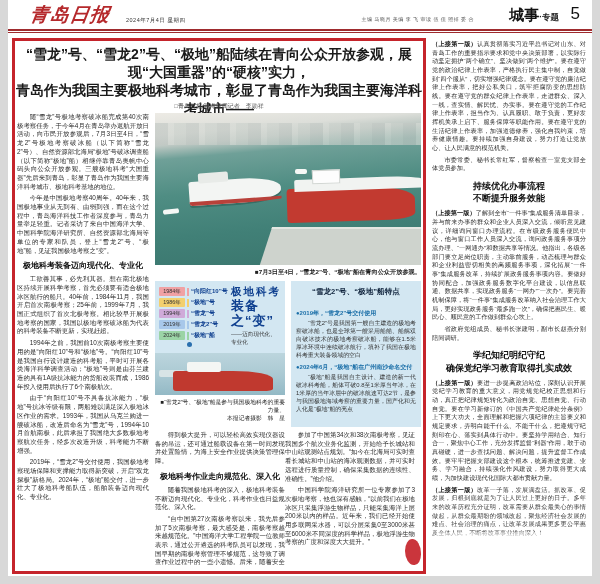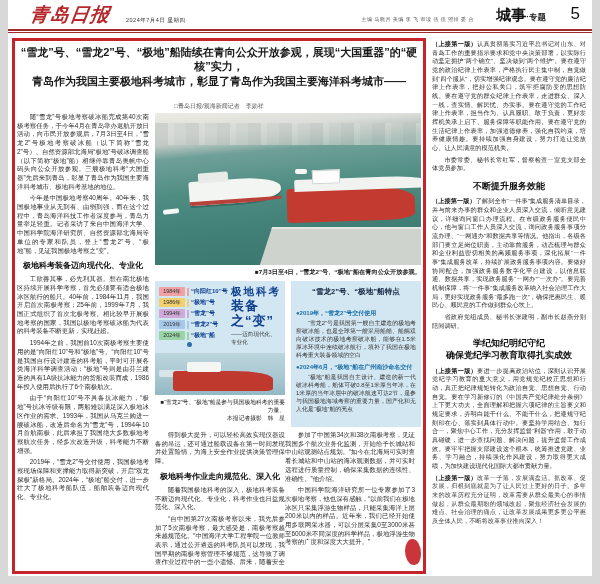--- a/index.html
+++ b/index.html
@@ -7,31 +7,31 @@
        font-family:"Liberation Sans","DejaVu Sans",sans-serif;color:#222;}
   .page{position:absolute;left:8px;top:0;width:584px;height:576px;background:#ffffff;}
 
   
   .masthead{position:absolute;left:0;top:0;width:100%;height:30px;}
   .logo{position:absolute;left:22px;top:2px;font-family:"DejaVu Serif",serif;
         font-style:italic;font-weight:bold;font-size:19px;color:#b5292c;
         transform:skewX(-8deg);letter-spacing:1px;}
   .date{position:absolute;left:118px;top:17px;font-size:5.5px;color:#333;letter-spacing:.5px;}
   .meta{position:absolute;right:118px;top:16px;font-size:5px;color:#555;letter-spacing:.5px;}
-  .section{position:absolute;right:46px;top:6px;font-size:15px;font-weight:bold;color:#111;margin-left:12px;}
+  .section{position:absolute;right:33px;top:6px;font-size:15px;font-weight:bold;color:#111;margin-left:12px;}
   .section .sub{font-size:8.5px;font-weight:bold;color:#222;}
   .pagenum{position:absolute;right:12px;top:4px;font-size:17px;color:#111;}
   .rule{position:absolute;left:0;top:29px;width:100%;height:4px;
         background:linear-gradient(#9f2b2e 0,#9f2b2e 2px,transparent 2px,transparent 3px,#9f2b2e 3px,#9f2b2e 4px);}
 
   
   .article{position:absolute;left:4px;top:38px;width:408px;height:530px;
            border:3px solid #c5242b;background:#fff;}
   .intro{position:absolute;left:0;top:4px;width:100%;text-align:center;
-         font-size:11px;font-weight:bold;color:#1a1a1a;line-height:1.3;}
+         font-size:14px;font-weight:bold;color:#1a1a1a;line-height:1.3;}
   .headline{position:absolute;left:0;top:26px;width:100%;text-align:center;
             font-family:"DejaVu Serif",serif;font-weight:bold;font-size:27px;
             letter-spacing:1px;color:#0d0d0d;}
   .byline{position:absolute;left:0;top:61px;width:100%;text-align:center;
           font-size:6px;color:#555;}
   .article-body{position:absolute;left:2px;top:72px;width:404px;bottom:4px;
                 display:flex;gap:6px;}
   .col-left{width:132px;height:100%;overflow:hidden;}
   .para{margin:0 0 3px 0;font-size:6.4px;line-height:1.36;text-align:justify;
         text-indent:2em;color:#2b2b2b;}
@@ -238,20 +238,21 @@
       </div>
     </div>
     <div class="seal"></div>
   </div>
 
   <div class="sidebar">
     <p class="sb-para"><span class="lead">（上接第一版）</span><span>认真贯彻落实习近平总书记对山东、对青岛工作的重要指示要求和党中央决策部署，以实际行动坚定拥护“两个确立”、坚决做到“两个维护”。要在遵守党的政治纪律上作表率，严格执行民主集中制，自觉做到“四个服从”，切实增强纪律观念。要在遵守党的廉洁纪律上作表率，把好公私关口，筑牢拒腐防变的思想防线。要在遵守党的群众纪律上作表率，走进群众、深入一线，查实情、解民忧、办实事。要在遵守党的工作纪律上作表率，担当作为、认真履职、敢于负责，更好发挥机关承上启下、服务保障等职能作用。要在遵守党的生活纪律上作表率，加强道德修养，强化自我约束，培养健康情趣。要持续加强自身建设，努力打造让党放心、让人民满意的模范机关。</span></p>
     <p class="sb-para indent">市委常委、秘书长常红军，督察检查一室党支部全体党员参加。</p>
 
     <div class="sb-head">
+      <div>持续优化办事流程</div>
       <div>不断提升服务效能</div>
     </div>
     <p class="sb-para"><span class="lead">（上接第一版）</span><span>了解到全市“一件事”集成服务清单目录，并与前来办事的群众和企业人员深入交流，倾听意见建议，详细询问窗口办理流程。在市级政务服务便民中心，他与窗口工作人员深入交流，询问政务服务事项分流办理、“一网通办”和数据共享等情况。他指出，各级各部门要立足岗位职责，主动靠前服务，动态梳理与群众和企业利益密切相关的高频服务事项，深化拓展“一件事”集成服务改革，持续扩展政务服务事项内容。要做好协同配合，加强政务服务数字化平台建设，以信息联通、数据共享，实现政务服务“一网办”“一次办”。要完善机制保障，将“一件事”集成服务改革纳入社会治理工作大局，更好实现政务服务“最多跑一次”，确保把惠民生、暖民心、顺民意的工作做到群众心坎上。</span></p>
     <p class="sb-para indent">省政府党组成员、秘书长张建明，副市长赵燕分别陪同调研。</p>
 
     <div class="sb-head">
       <div>学纪知纪明纪守纪</div>
       <div>确保党纪学习教育取得扎实成效</div>
     </div>
     <p class="sb-para"><span class="lead">（上接第一版）</span><span>要进一步提高政治站位，深刻认识开展党纪学习教育的重大意义，用党规党纪校正思想和行动，真正把纪律规矩转化为政治自觉、思想自觉、行动自觉。要在学习新修订的《中国共产党纪律处分条例》上下更大功夫，全面理解和把握六项纪律的主旨要义和规定要求，弄明白能干什么、不能干什么，把遵规守纪刻印在心、落实到具体行动中。要坚持学用结合、知行合一，聚焦中心工作，充分发挥监督“利器”作用，敢于动真碰硬，进一步查找问题、解决问题，提升监督工作成效。要牢牢把握支部建设这个根本，统筹推进党建、业务、学习融合，持续强化作风建设，努力取得更大成绩，为加快建设现代化国际大都市贡献力量。</span></p>

